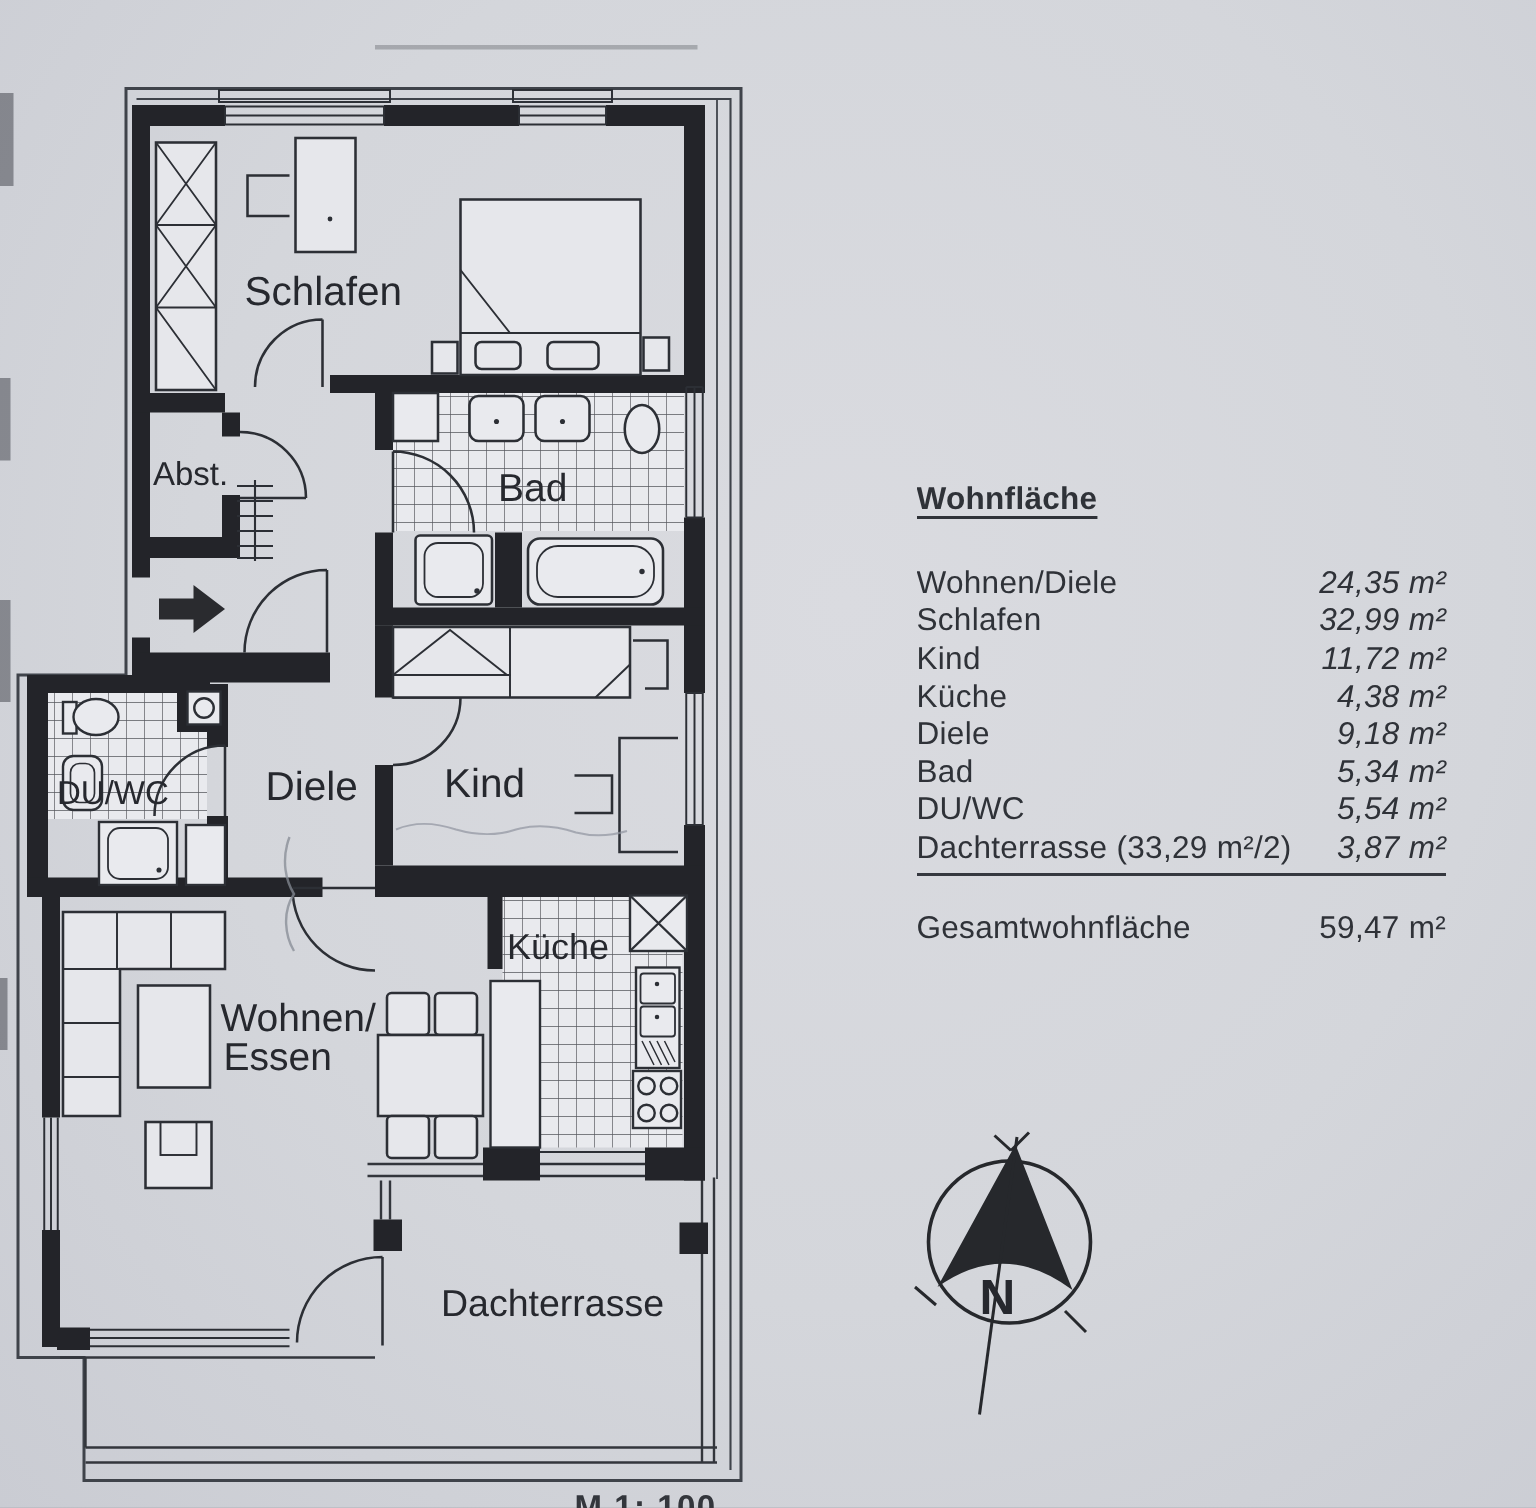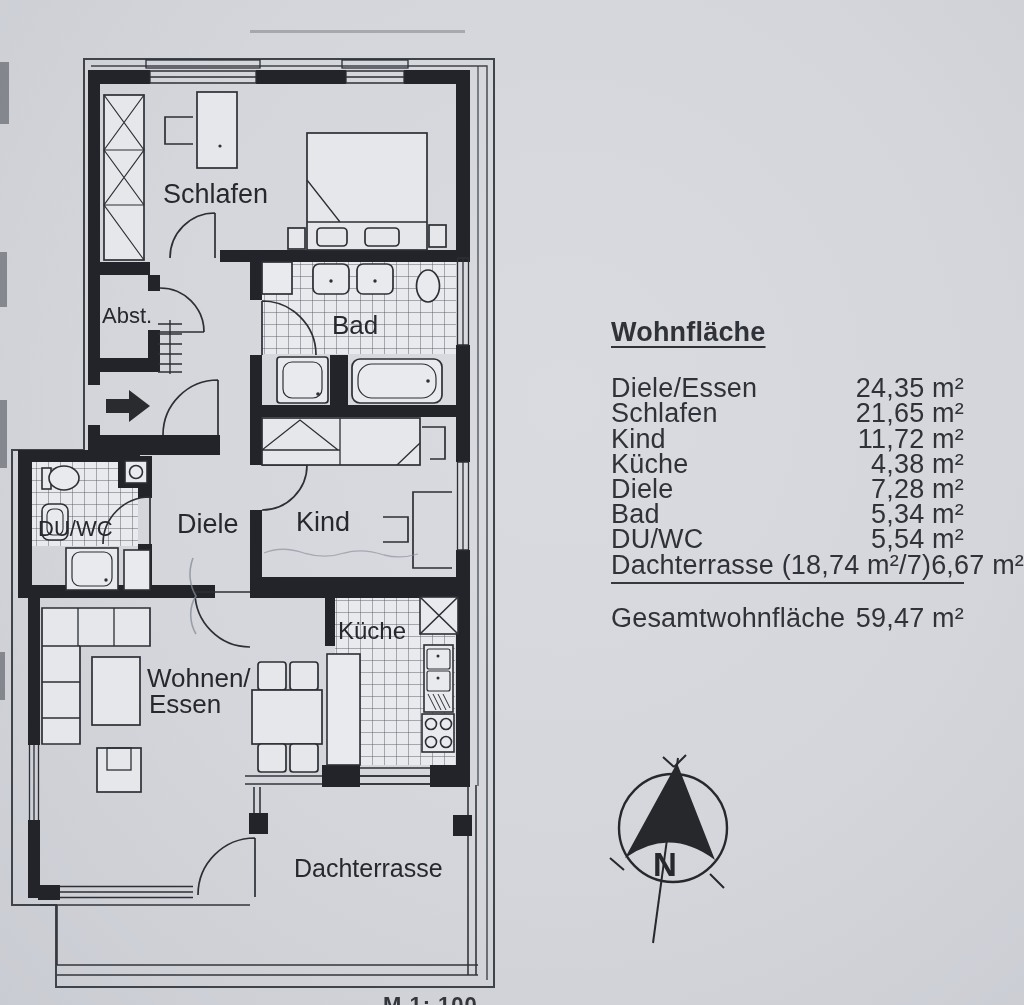--- a/index.html
+++ b/index.html
@@ -7,31 +7,31 @@
     position:relative;
     width:1024px;height:1005px;
     overflow:hidden;
     background:radial-gradient(ellipse at 55% 40%, #dadbe0 0%, #d4d6db 55%, #caccd3 100%);
     font-family:"Liberation Sans", sans-serif;
     color:#2e3138;
   }
   svg text{font-family:"Liberation Sans", sans-serif; fill:#26282e;}
   .area-table{
     position:absolute; left:611px; top:320px; width:353px;
-    font-size:27px; line-height:25.2px; color:#2f3238; letter-spacing:.2px;
+    font-size:21px; line-height:25.2px; color:#2f3238; letter-spacing:.2px;
   }
   .at-title{
     font-weight:bold;
     text-decoration:underline;
     text-decoration-thickness:2px;
     text-underline-offset:5px;
     margin-bottom:31px;
   }
   .at-row{display:flex; justify-content:space-between; white-space:nowrap;}
-  .at-row .val{text-align:right;}
+  .at-row .val{text-align:right;font-style:italic;}
   .at-rule{border-top:2.4px solid #35383f; margin-top:4px;}
   .at-total{display:flex; justify-content:space-between; margin-top:22px;}
   .scale-label{
     position:absolute; left:383px; top:992px;
     font-size:22px; font-weight:bold; color:#33363c; letter-spacing:1px;
     white-space:nowrap;
   }
 </style>
 </head>
 <body>
@@ -258,50 +258,50 @@
     <path d="M 663,757 L 674,767 M 686,755 L 674,767" fill="none" stroke="#26282c" stroke-width="2"></path>
     <path d="M 678,758 L 653,943" fill="none" stroke="#26282c" stroke-width="2"></path>
     <path d="M 610,858 L 624,870 M 710,874 L 724,888" fill="none" stroke="#26282c" stroke-width="2"></path>
     <text x="653" y="876" font-size="33" font-weight="bold" fill="#17181b">N</text>
   </g>
 </svg>
 
   <div class="area-table">
     <div class="at-title">Wohnfläche</div>
     <div class="at-row">
-      <span class="lbl">Diele/Essen</span>
+      <span class="lbl">Wohnen/Diele</span>
       <span class="val">24,35 m²</span>
     </div>
     <div class="at-row">
       <span class="lbl">Schlafen</span>
-      <span class="val">21,65 m²</span>
+      <span class="val">32,99 m²</span>
     </div>
     <div class="at-row">
       <span class="lbl">Kind</span>
       <span class="val">11,72 m²</span>
     </div>
     <div class="at-row">
       <span class="lbl">Küche</span>
       <span class="val">4,38 m²</span>
     </div>
     <div class="at-row">
       <span class="lbl">Diele</span>
-      <span class="val">7,28 m²</span>
+      <span class="val">9,18 m²</span>
     </div>
     <div class="at-row">
       <span class="lbl">Bad</span>
       <span class="val">5,34 m²</span>
     </div>
     <div class="at-row">
       <span class="lbl">DU/WC</span>
       <span class="val">5,54 m²</span>
     </div>
     <div class="at-row">
-      <span class="lbl">Dachterrasse (18,74 m²/7)</span>
-      <span class="val">6,67 m²</span>
+      <span class="lbl">Dachterrasse (33,29 m²/2)</span>
+      <span class="val">3,87 m²</span>
     </div>
     <div class="at-rule"></div>
     <div class="at-total">
       <span class="lbl">Gesamtwohnfläche</span>
       <span class="val">59,47 m²</span>
     </div>
   </div>
 
   <div class="scale-label">M 1: 100</div>
 

